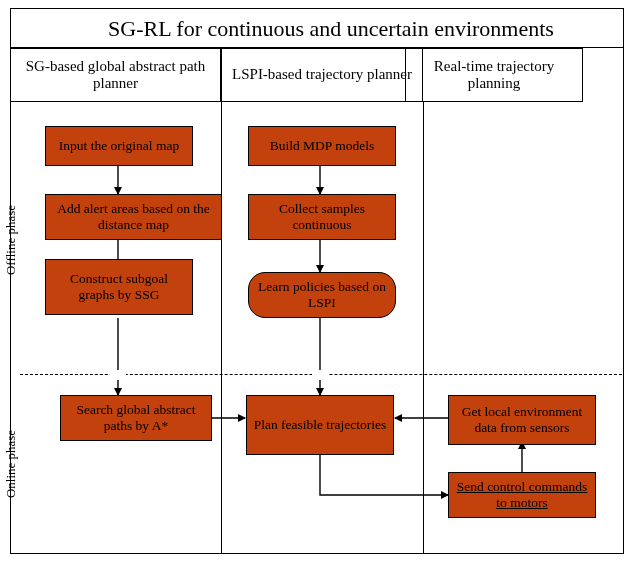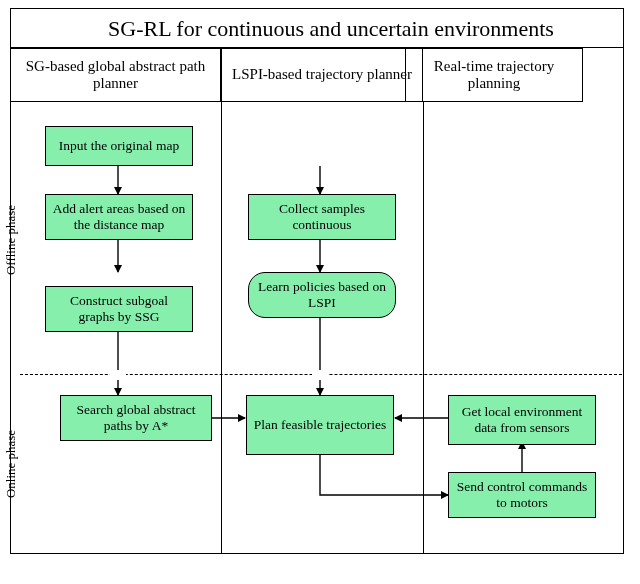--- a/index.html
+++ b/index.html
@@ -12,21 +12,21 @@
   .col3{left:405px;width:178px;}
   .vline{position:absolute;top:102px;width:0;height:452px;border-left:1px solid #000;}
   .vl1{left:221px;}
   .vl2{left:423px;}
   .philabel{position:absolute;left:2px;width:18px;display:flex;align-items:center;justify-content:center;}
   .philabel span{transform:rotate(-90deg);white-space:nowrap;font-size:13px;}
   .off{top:110px;height:260px;}
   .onl{top:379px;height:170px;}
   .dash{position:absolute;left:20px;top:374px;width:602px;height:0;border-top:1.5px dashed #000;}
   .dashbreak{position:absolute;top:370px;height:10px;background:#fff;}
-  .box{position:absolute;border:1px solid #000;box-sizing:border-box;display:flex;align-items:center;justify-content:center;text-align:center;font-size:13.5px;line-height:1.2;padding:4px 6px;background:#86efac;}
+  .box{position:absolute;border:1px solid #000;box-sizing:border-box;display:flex;align-items:center;justify-content:center;text-align:center;font-size:13.5px;line-height:1.2;padding:4px 6px;background:#c2410c;}
   svg.edges{position:absolute;left:0;top:0;width:640px;height:584px;pointer-events:none;}
 </style>
 </head>
 <body>
 
 <div class="canvas">
   <div class="frame"></div>
 
   <div class="header">SG-RL for continuous and uncertain environments</div>
 
@@ -75,40 +75,43 @@
 
     <polyline points="320,441 320,495 448,495" fill="none" stroke="#000" stroke-width="1.4" marker-end="url(#ah)"></polyline>
   </svg>
 
   <div class="dashbreak" style="left:110px;width:16px;"></div>
   <div class="dashbreak" style="left:312px;width:16px;"></div>
 
   <div class="box" style="left:45px;top:126px;width:148px;height:40px;">
       <span>Input the original map</span>
     </div>
-  <div class="box" style="left:45px;top:194px;width:148px;height:46px;">
+  <div class="box" style="left:45px;top:194px;width:177px;height:46px;">
       <span>Add alert areas based on the distance map</span>
     </div>
-  <div class="box" style="left:45px;top:286px;width:148px;height:46px;">
+  <div class="box" style="left:45px;top:259px;width:148px;height:56px;">
       <span>Construct subgoal graphs by SSG</span>
     </div>
   <div class="box" style="left:60px;top:395px;width:152px;height:46px;">
       <span>Search global abstract paths by A*</span>
     </div>
 
+  <div class="box" style="left:248px;top:126px;width:148px;height:40px;">
+      <span>Build MDP models</span>
+    </div>
   <div class="box" style="left:248px;top:194px;width:148px;height:46px;">
       <span>Collect samples continuous</span>
     </div>
   <div class="box" style="left:248px;top:272px;width:148px;height:46px;border-radius:17px;">
       <span>Learn policies based on LSPI</span>
     </div>
   <div class="box" style="left:246px;top:395px;width:148px;height:60px;">
       <span>Plan feasible trajectories</span>
     </div>
 
   <div class="box" style="left:448px;top:395px;width:148px;height:50px;">
       <span>Get local environment data from sensors</span>
     </div>
-  <div class="box" style="left:448px;top:472px;width:148px;height:46px;">
+  <div class="box" style="left:448px;top:472px;width:148px;height:46px;text-decoration:underline;">
       <span>Send control commands to motors</span>
     </div>
 
 </div>
 
 </body></html>

